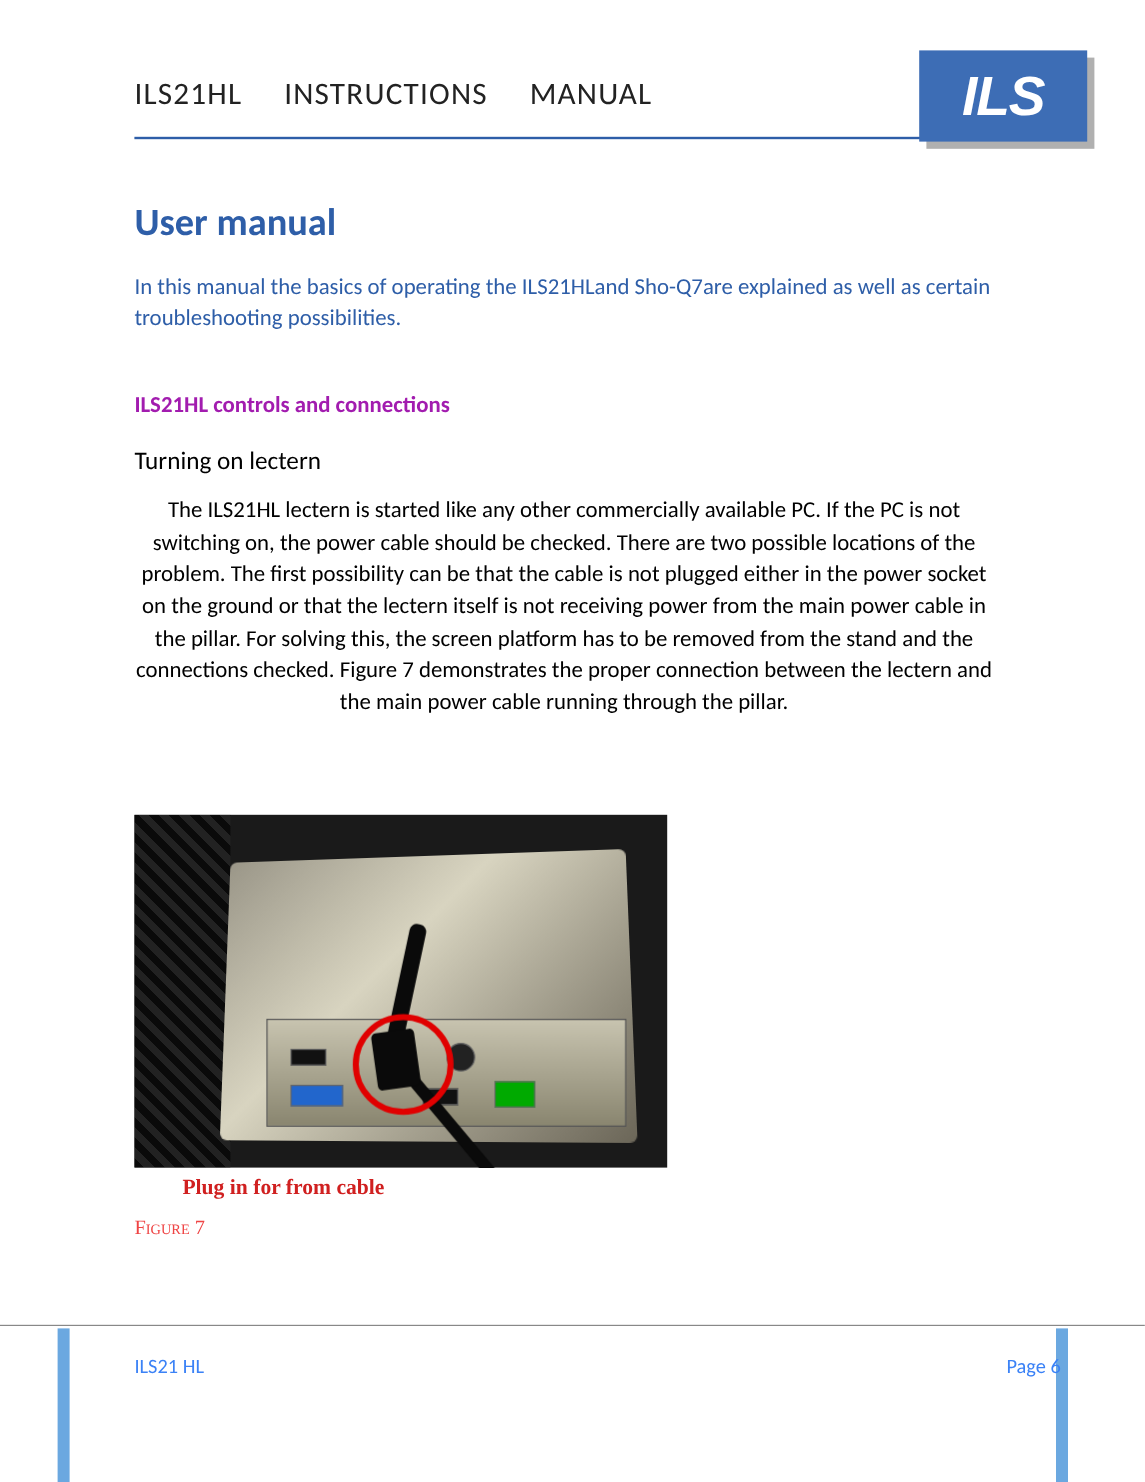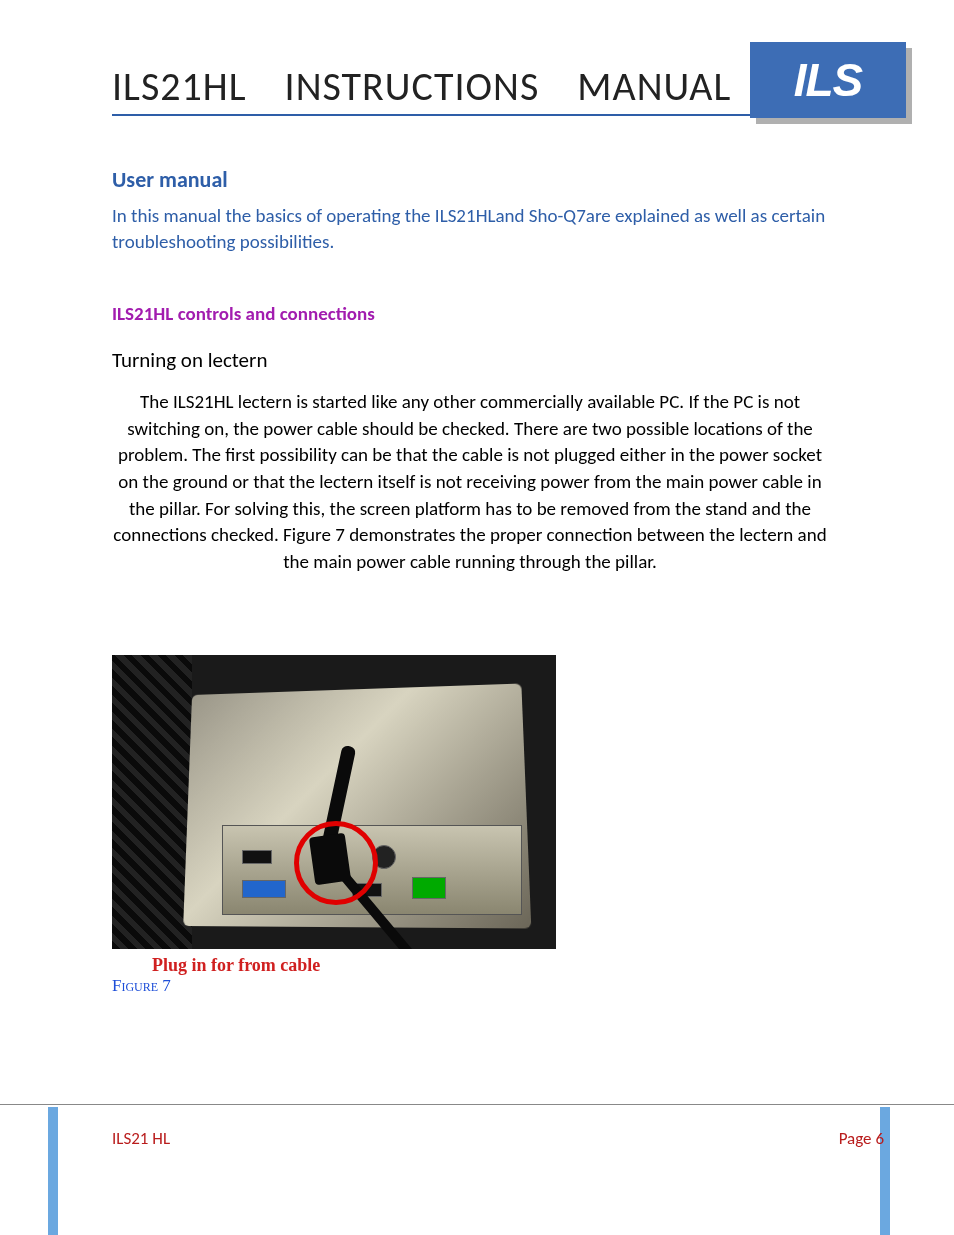--- a/index.html
+++ b/index.html
@@ -16,30 +16,30 @@
     height: 100%;
     position: relative;
   }
   .header-row {
     display: flex;
     align-items: flex-start;
     justify-content: space-between;
     margin-top: 10px;
   }
   .header-title {
-    font-size: 40px;
+    font-size: 26px;
     letter-spacing: 1px;
     color: #222;
     padding-top: 20px;
     padding-left: 64px;
     font-weight: 400;
     word-spacing: 28px;
   }
   .logo-box {
-    width: 156px;
+    width: 140px;
     height: 76px;
     background: #3d6db5;
     position: relative;
     display: flex;
     align-items: center;
     justify-content: center;
     box-shadow: 6px 6px 0 #b0b0b0;
   }
   .logo-text {
     color: #fff;
@@ -55,23 +55,23 @@
     margin-top: -4px;
     margin-left: 64px;
     width: 670px;
   }
   .content {
     padding: 50px 0 0 64px;
     width: 780px;
   }
   .h1 {
     color: #2e5ea8;
-    font-size: 22px;
+    font-size: 32px;
     font-weight: 700;
-    margin-bottom: 10px;
+    margin-bottom: 22px;
   }
   .intro {
     color: #2e5ea8;
     font-size: 19px;
     line-height: 1.35;
     margin-bottom: 48px;
   }
   .h2 {
     color: #a21caf;
     font-size: 19px;
@@ -159,42 +159,42 @@
     background: repeating-linear-gradient(45deg,#0a0a0a 0 6px,#222 6px 12px);
   }
   .fig-caption {
     color: #d02020;
     font-weight: 700;
     font-family: "Times New Roman", serif;
     font-size: 18px;
     margin: 6px 0 0 40px;
   }
   .fig-label {
-    color: #1d4ed8;
+    color: #ef4444;
     font-variant: small-caps;
     font-family: "Times New Roman", serif;
     font-size: 17px;
-    margin-top: 0;
+    margin-top: 13px;
   }
   .footer-rule {
     position: absolute;
     left: 0; right: 0;
     bottom: 130px;
     border: none;
     border-top: 1px solid #888;
   }
   .footer {
     position: absolute;
     left: 112px;
     right: 70px;
     bottom: 86px;
     display: flex;
     justify-content: space-between;
     font-size: 17px;
-    color: #b91c1c;
+    color: #3b82f6;
   }
   .side-bar {
     position: absolute;
     bottom: 0;
     width: 10px;
     height: 128px;
     background: #6ba8e0;
   }
   .side-bar.left { left: 48px; }
   .side-bar.right { right: 64px; }

